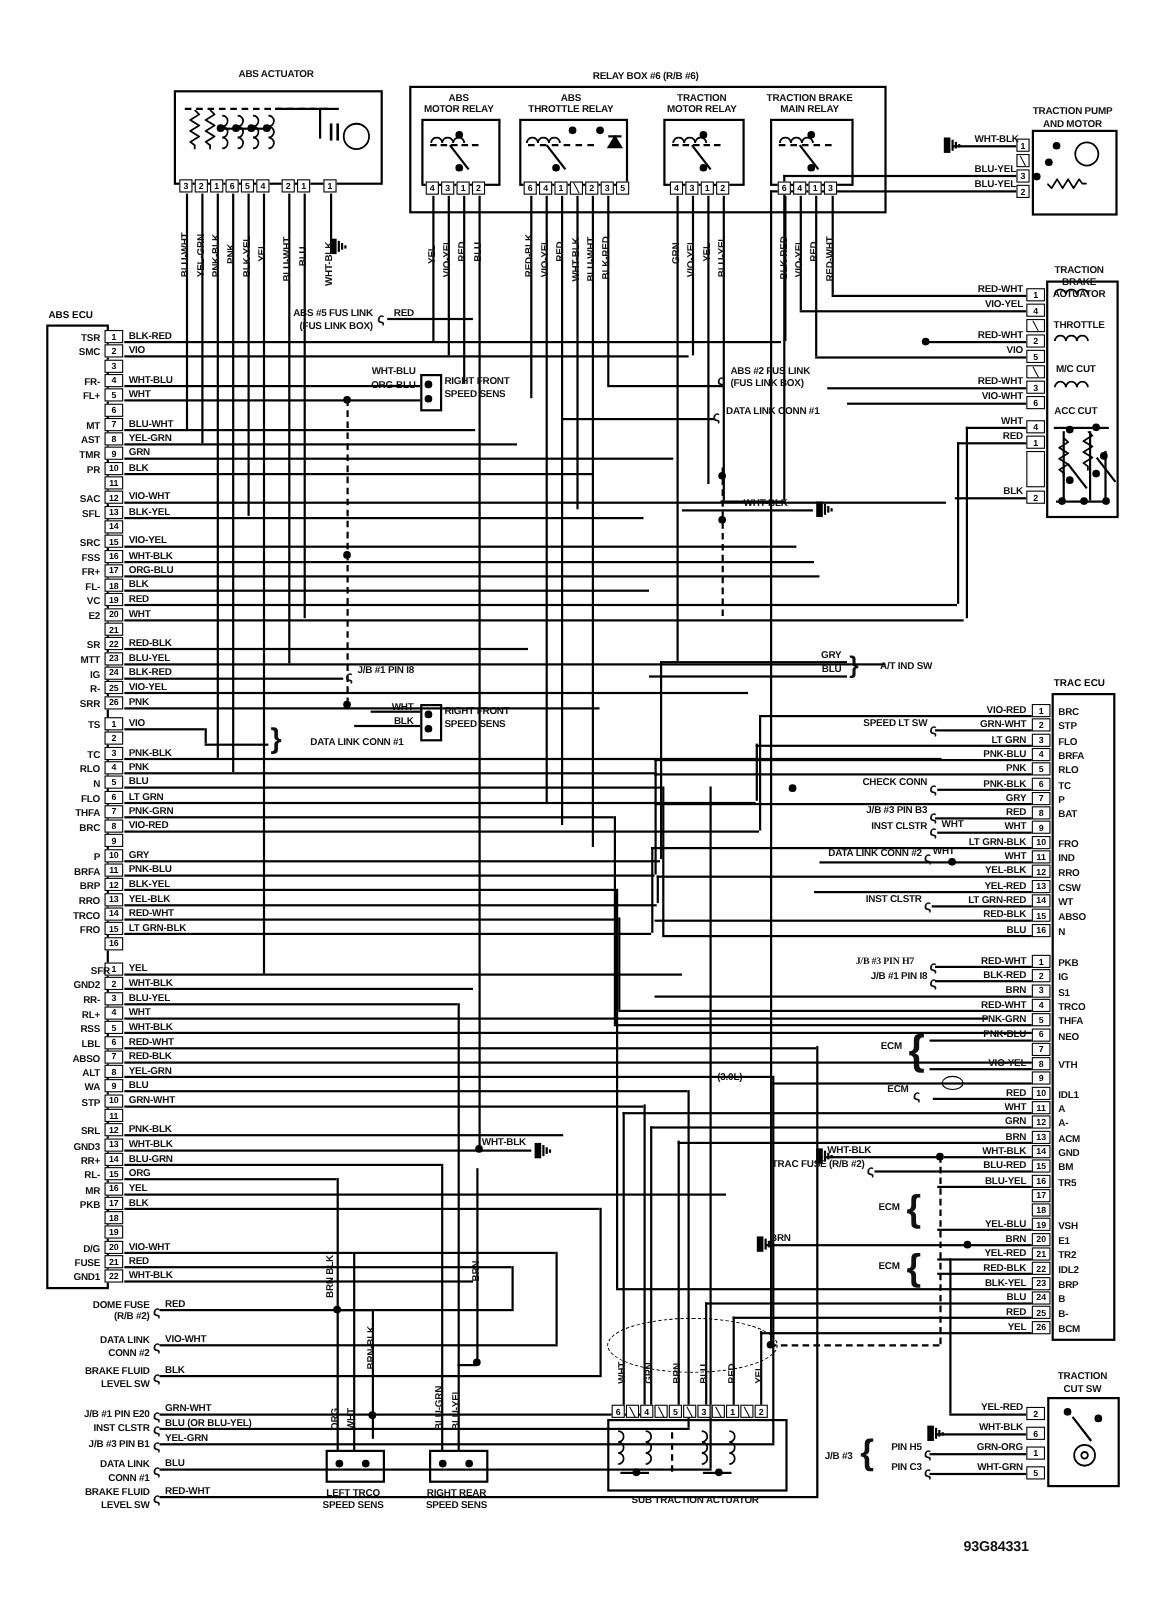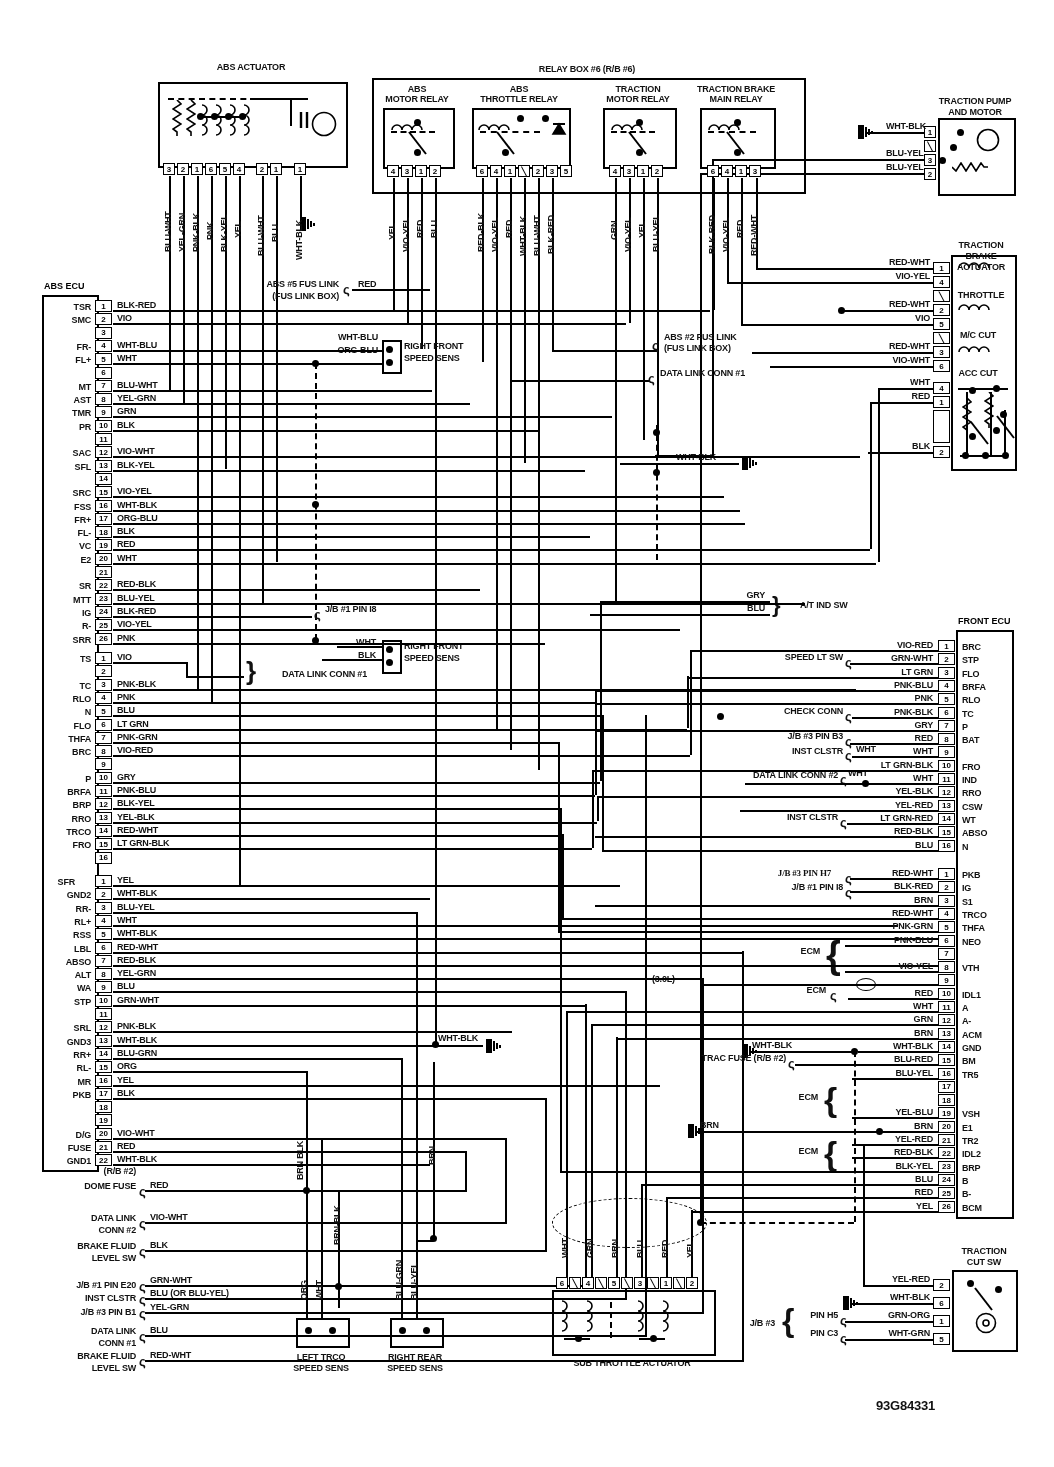--- a/index.html
+++ b/index.html
@@ -555,21 +555,21 @@
     <div class="lab c" style="left: 975px; top: 96px;">TRACTION PUMP</div>
     <div class="lab c" style="left: 975px; top: 107px;">AND MOTOR</div>
     <div class="lab c" style="left: 981px; top: 240px;">TRACTION</div>
     <div class="lab c" style="left: 981px; top: 251px;">BRAKE</div>
     <div class="lab c" style="left: 981px; top: 262px;">ACTUATOR</div>
     <div class="lab c" style="left: 981px; top: 290px;">THROTTLE</div>
     <div class="lab c" style="left: 978px; top: 330px;">M/C CUT</div>
     <div class="lab c" style="left: 978px; top: 368px;">ACC CUT</div>
     <div class="lab c" style="left: 984px; top: 1246px;">TRACTION</div>
     <div class="lab c" style="left: 984px; top: 1257px;">CUT SW</div>
-    <div class="lab c" style="left: 632px; top: 1358px;">SUB THROTTLE ACTUATOR</div>
+    <div class="lab c" style="left: 632px; top: 1358px;">SUB TRACTION ACTUATOR</div>
     <div class="lab c" style="left: 321px; top: 1352px;">LEFT TRCO</div>
     <div class="lab c" style="left: 321px; top: 1363px;">SPEED SENS</div>
     <div class="lab c" style="left: 415px; top: 1352px;">RIGHT REAR</div>
     <div class="lab c" style="left: 415px; top: 1363px;">SPEED SENS</div>
     <div class="lab" style="left: 404px; top: 641px;">RIGHT FRONT</div>
     <div class="lab" style="left: 404px; top: 653px;">SPEED SENS</div>
     <div class="lab" style="left: 404px; top: 341px;">RIGHT FRONT</div>
     <div class="lab" style="left: 404px; top: 353px;">SPEED SENS</div>
     <div class="lab r" style="left: 339px; top: 279px;">ABS #5 FUS LINK</div>
     <div class="lab r" style="left: 339px; top: 291px;">(FUS LINK BOX)</div>
@@ -641,21 +641,21 @@
     <div class="lab r" style="left: 930px; top: 1310px;">GRN-ORG</div>
     <div class="lab r" style="left: 930px; top: 1328px;">WHT-GRN</div>
     <div class="lab r" style="left: 775px; top: 1318px;">J/B #3</div>
     <div class="lab" style="left: 782px; top: 1302px; font: bold 32px &quot;Liberation Sans&quot;, sans-serif;">{</div>
     <div class="lab r" style="left: 838px; top: 1310px;">PIN H5</div>
     <div class="lab" style="left: 840px; top: 1313px; font: bold 13px &quot;Liberation Sans&quot;, sans-serif;">ς</div>
     <div class="lab r" style="left: 838px; top: 1328px;">PIN C3</div>
     <div class="lab" style="left: 840px; top: 1331px; font: bold 13px &quot;Liberation Sans&quot;, sans-serif;">ς</div>
     <div class="lab" style="left: 438px; top: 1033px;">WHT-BLK</div>
     <div class="lab r" style="left: 136px; top: 1181px;">DOME FUSE</div>
-    <div class="lab r" style="left: 136px; top: 1166px;">(R/B #2)</div>
+    <div class="lab r" style="left: 136px; top: 1191px;">(R/B #2)</div>
     <div class="lab" style="left: 139px; top: 1184px; font: bold 13px &quot;Liberation Sans&quot;, sans-serif;">ς</div>
     <div class="lab" style="left: 150px; top: 1180px;">RED</div>
     <div class="lab r" style="left: 136px; top: 1213px;">DATA LINK</div>
     <div class="lab r" style="left: 136px; top: 1225px;">CONN #2</div>
     <div class="lab" style="left: 139px; top: 1216px; font: bold 13px &quot;Liberation Sans&quot;, sans-serif;">ς</div>
     <div class="lab" style="left: 150px; top: 1212px;">VIO-WHT</div>
     <div class="lab r" style="left: 136px; top: 1241px;">BRAKE FLUID</div>
     <div class="lab r" style="left: 136px; top: 1253px;">LEVEL SW</div>
     <div class="lab" style="left: 139px; top: 1244px; font: bold 13px &quot;Liberation Sans&quot;, sans-serif;">ς</div>
     <div class="lab" style="left: 150px; top: 1240px;">BLK</div>
@@ -857,21 +857,21 @@
     <div class="pin" style="left: 95px; top: 824.9px; width: 15px; height: 10px;">14</div>
     <div class="lab r" style="left: 91px; top: 826.9px;">TRCO</div>
     <div class="wire" style="left: 113px; top: 834.9px; width: 449px; height: 2px;"></div>
     <div class="lab" style="left: 117px; top: 824.9px;">RED-WHT</div>
     <div class="pin" style="left: 95px; top: 838.2px; width: 15px; height: 10px;">15</div>
     <div class="lab r" style="left: 91px; top: 840.2px;">FRO</div>
     <div class="wire" style="left: 113px; top: 848.2px; width: 479px; height: 2px;"></div>
     <div class="lab" style="left: 117px; top: 838.2px;">LT GRN-BLK</div>
     <div class="pin" style="left: 95px; top: 851.5px; width: 15px; height: 10px;">16</div>
     <div class="pin" style="left: 95px; top: 875px; width: 15px; height: 10px;">1</div>
-    <div class="lab r" style="left: 75px; top: 877px; text-align: right;">SFR</div>
+    <div class="lab r" style="left: 100px; top: 877px; text-align: right;">SFR</div>
     <div class="wire" style="left: 113px; top: 885px; width: 507px; height: 2px;"></div>
     <div class="lab" style="left: 117px; top: 875px;">YEL</div>
     <div class="pin" style="left: 95px; top: 888.3px; width: 15px; height: 10px;">2</div>
     <div class="lab r" style="left: 91px; top: 890.3px;">GND2</div>
     <div class="wire" style="left: 113px; top: 898.3px; width: 317px; height: 2px;"></div>
     <div class="lab" style="left: 117px; top: 888.3px;">WHT-BLK</div>
     <div class="pin" style="left: 95px; top: 901.6px; width: 15px; height: 10px;">3</div>
     <div class="lab r" style="left: 91px; top: 903.6px;">RR-</div>
     <div class="wire" style="left: 113px; top: 911.6px; width: 303px; height: 2px;"></div>
     <div class="lab" style="left: 117px; top: 901.6px;">BLU-YEL</div>
@@ -936,21 +936,21 @@
     <div class="lab" style="left: 117px; top: 1127.7px;">VIO-WHT</div>
     <div class="pin" style="left: 95px; top: 1141px; width: 15px; height: 10px;">21</div>
     <div class="lab r" style="left: 91px; top: 1143px;">FUSE</div>
     <div class="wire" style="left: 113px; top: 1151px; width: 352px; height: 2px;"></div>
     <div class="lab" style="left: 117px; top: 1141px;">RED</div>
     <div class="pin" style="left: 95px; top: 1154.3px; width: 15px; height: 10px;">22</div>
     <div class="lab r" style="left: 91px; top: 1156.3px;">GND1</div>
     <div class="wire" style="left: 113px; top: 1164.3px; width: 317px; height: 2px;"></div>
     <div class="lab" style="left: 117px; top: 1154.3px;">WHT-BLK</div>
     <div class="box" style="left: 956px; top: 630px; width: 54px; height: 585px;"></div>
-    <div class="ecu-name" style="left: 958px; top: 616px;">FRONT ECU</div>
+    <div class="ecu-name" style="left: 958px; top: 616px;">TRAC ECU</div>
     <div class="pin" style="left: 938px; top: 640px; width: 15px; height: 10px;">1</div>
     <div class="lab" style="left: 962px; top: 642px;">BRC</div>
     <div class="wire" style="left: 690px; top: 650px; width: 248px; height: 2px;"></div>
     <div class="lab r" style="left: 933px; top: 640px;">VIO-RED</div>
     <div class="pin" style="left: 938px; top: 653.3px; width: 15px; height: 10px;">2</div>
     <div class="lab" style="left: 962px; top: 655.3px;">STP</div>
     <div class="wire" style="left: 850px; top: 663.3px; width: 88px; height: 2px;"></div>
     <div class="lab r" style="left: 933px; top: 653.3px;">GRN-WHT</div>
     <div class="pin" style="left: 938px; top: 666.6px; width: 15px; height: 10px;">3</div>
     <div class="lab" style="left: 962px; top: 668.6px;">FLO</div>

